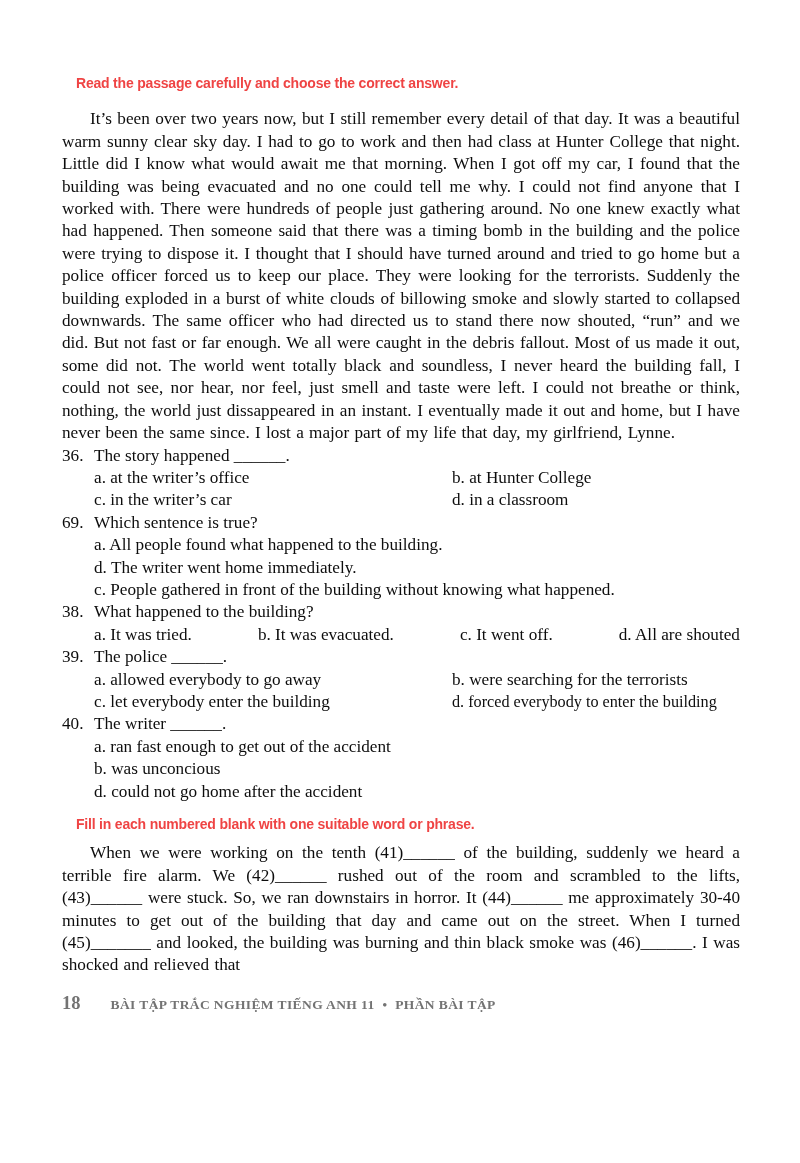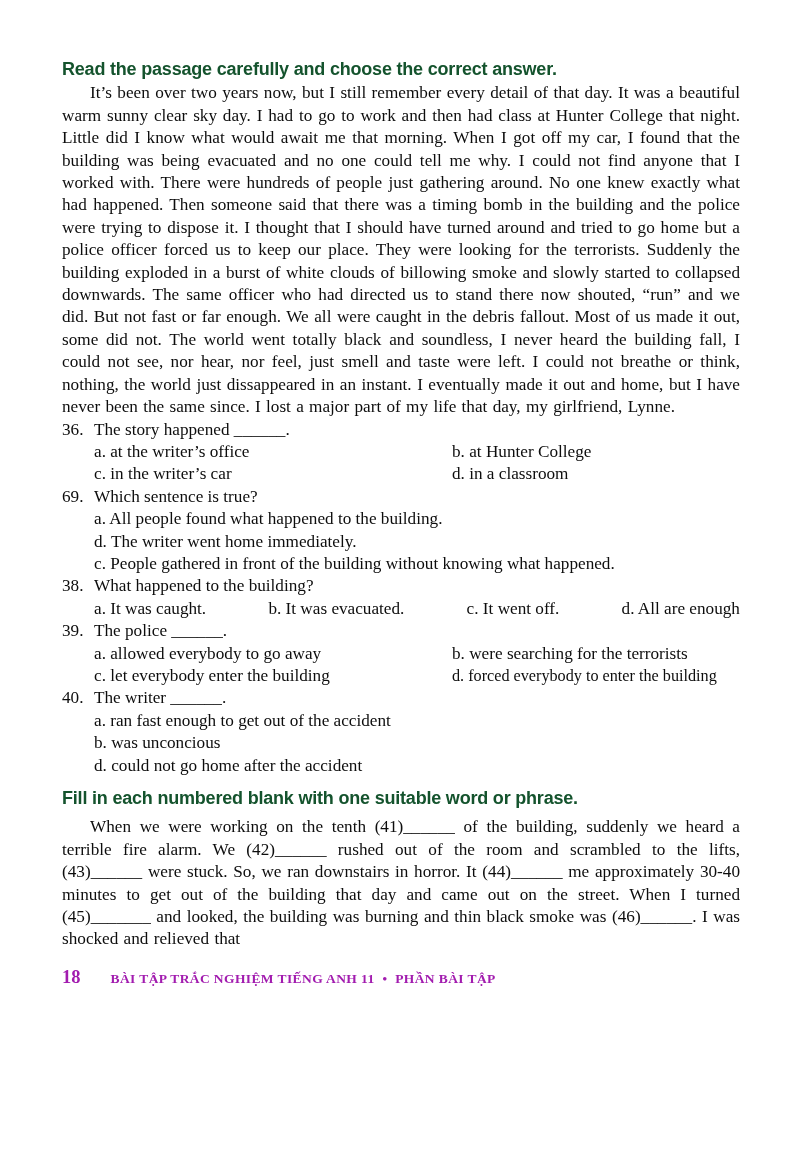--- a/index.html
+++ b/index.html
@@ -8,25 +8,25 @@
     background:#ffffff;
     color:#0d0d0d;
     font-family:"Liberation Serif", serif;
     overflow:hidden;
   }
   .page { padding:58px 60px 0 62px; }
 
   .sec-heading {
     font-family:"Liberation Sans", sans-serif;
     font-weight:700;
-    font-size:18px;
+    font-size:14px;
     letter-spacing:-0.2px;
     line-height:22.4px;
-    margin:0;
-    color:#14532d;
+    margin:14px;
+    color:#ef4444;
   }
   .sec-heading.second { margin-top:10px; margin-bottom:7px; }
 
   .passage {
     margin:2px 0 0 0;
     font-size:17.2px;
     line-height:22.4px;
     text-align:justify;
     text-indent:28px;
     word-spacing:1px;
@@ -43,21 +43,21 @@
   .opt-row { display:flex; line-height:22.4px;gap:35px; }
   .opt-row .col1 { flex:0 0 323px; }
   .opt-row .col2 { flex:1; }
   .opt-row .tight { font-size:16.2px; }
   .spread { display:flex; justify-content:space-between; line-height:22.4px; padding-left:32px; }
 
   .page-footer {
     margin-top:16px;
     display:flex;
     align-items:baseline;
-    color:#a21caf;
+    color:#737373;
   }
   .footer-page-num {
     font-weight:700;
     font-size:18.5px;
   }
   .footer-title, .footer-section {
     font-weight:700;
     font-size:13.5px;
     letter-spacing:0.4px;
   }
@@ -103,24 +103,24 @@
         <div class="opt-line">c. People gathered in front of the building without knowing what happened.</div>
       </div>
     </div>
 
     <div class="question">
       <div class="q-stem">
         <span class="q-num">38.</span>
         <span class="stem-text">What happened to the building?</span>
       </div>
       <div class="spread">
-        <span>a. It was caught.</span>
+        <span>a. It was tried.</span>
         <span>b. It was evacuated.</span>
         <span>c. It went off.</span>
-        <span>d. All are enough</span>
+        <span>d. All are shouted</span>
       </div>
     </div>
 
     <div class="question">
       <div class="q-stem">
         <span class="q-num">39.</span>
         <span class="stem-text">The police ______.</span>
       </div>
       <div class="opts">
         <div class="opt-row">

